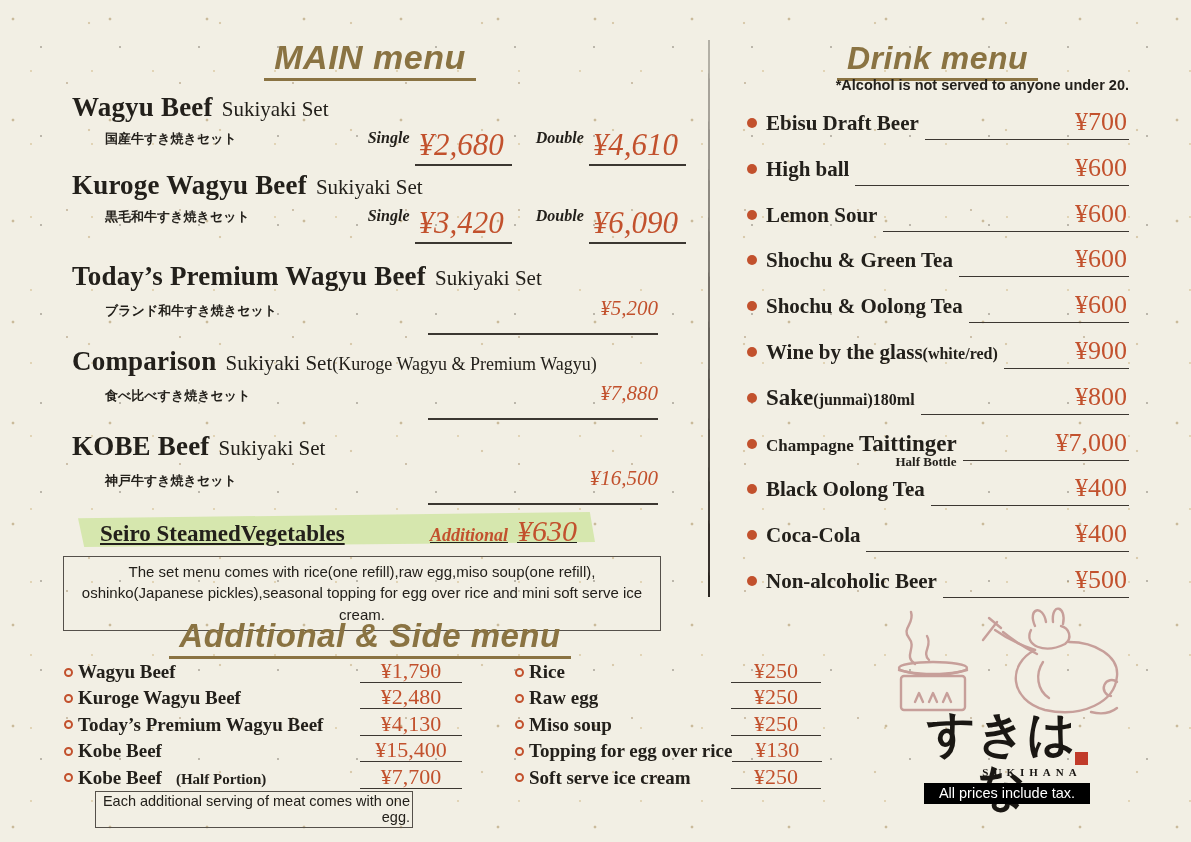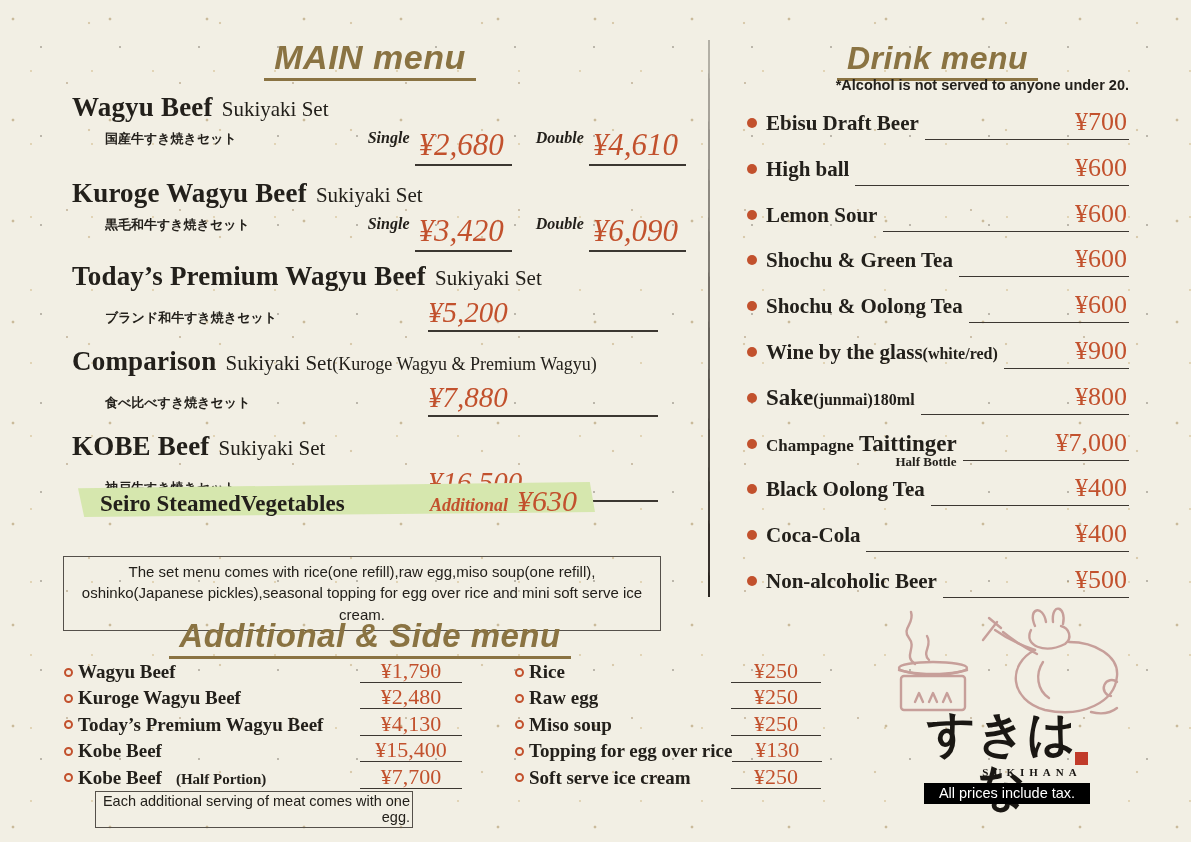--- a/index.html
+++ b/index.html
@@ -35,25 +35,25 @@
   .m-sub-row { display:flex; justify-content:space-between; align-items:baseline; margin-top:6px; }
   .jp { font-size:13px; font-weight:bold; padding-left:33px; white-space:nowrap; }
   .dual { display:flex; align-items:flex-start; margin-right:14px; }
   .plabel { font-style:italic; font-weight:bold; font-size:16px; margin-right:5px; }
   .pv {
     font-style:italic; font-size:31px; color:#c2512d; line-height:1;
     border-bottom:2px solid #3c3731; padding:0 8px 4px 4px;
   }
   .pv.first { margin-right:24px; }
   .single {
-    width:230px; text-align:left; font-style:italic; font-size:29px; color:#c2512d;
-    line-height:1; border-bottom:2px solid #3c3731; padding-bottom:3px; margin-right:42px;
-  }
-
-  .seiro { position:absolute; left:78px; top:482px; width:517px; height:35px; }
+    width:230px; text-align:right; font-style:italic; font-size:21px; color:#c2512d;
+    line-height:1; border-bottom:2px solid #3c3731; padding-bottom:14px; margin-right:42px;
+  }
+
+  .seiro { position:absolute; left:78px; top:512px; width:517px; height:35px;text-decoration:underline; }
   .seiro::before {
     content:""; position:absolute; inset:0; background:#d6e7ae;
     clip-path:polygon(0 18%, 99% 0, 100% 86%, 1.2% 100%);
   }
   .seiro-inner { position:relative; display:flex; justify-content:space-between; align-items:baseline; padding:4px 18px 0 22px; }
   .seiro-label { font-size:23px; font-weight:bold; }
   .seiro-add { font-style:italic; font-weight:bold; font-size:18px; color:#c2512d; margin-right:9px; }
   .seiro-price { font-style:italic; font-size:30px; color:#c2512d; line-height:1; }
 
   .note1 {
@@ -144,21 +144,21 @@
       <span class="jp">国産牛すき焼きセット</span>
       <span class="dual">
         <span class="plabel">Single</span>
         <span class="pv first">¥2,680</span>
         <span class="plabel">Double</span>
         <span class="pv">¥4,610</span>
       </span>
     </div>
   </div>
 
-  <div class="m-item" style="top:178px;">
+  <div class="m-item" style="top:170px;">
     <div class="m-name-row">
       <span class="m-name">Kuroge Wagyu Beef</span><span class="m-suffix">Sukiyaki Set</span>
     </div>
     <div class="m-sub-row">
       <span class="jp">黒毛和牛すき焼きセット</span>
       <span class="dual">
         <span class="plabel">Single</span>
         <span class="pv first">¥3,420</span>
         <span class="plabel">Double</span>
         <span class="pv">¥6,090</span>

